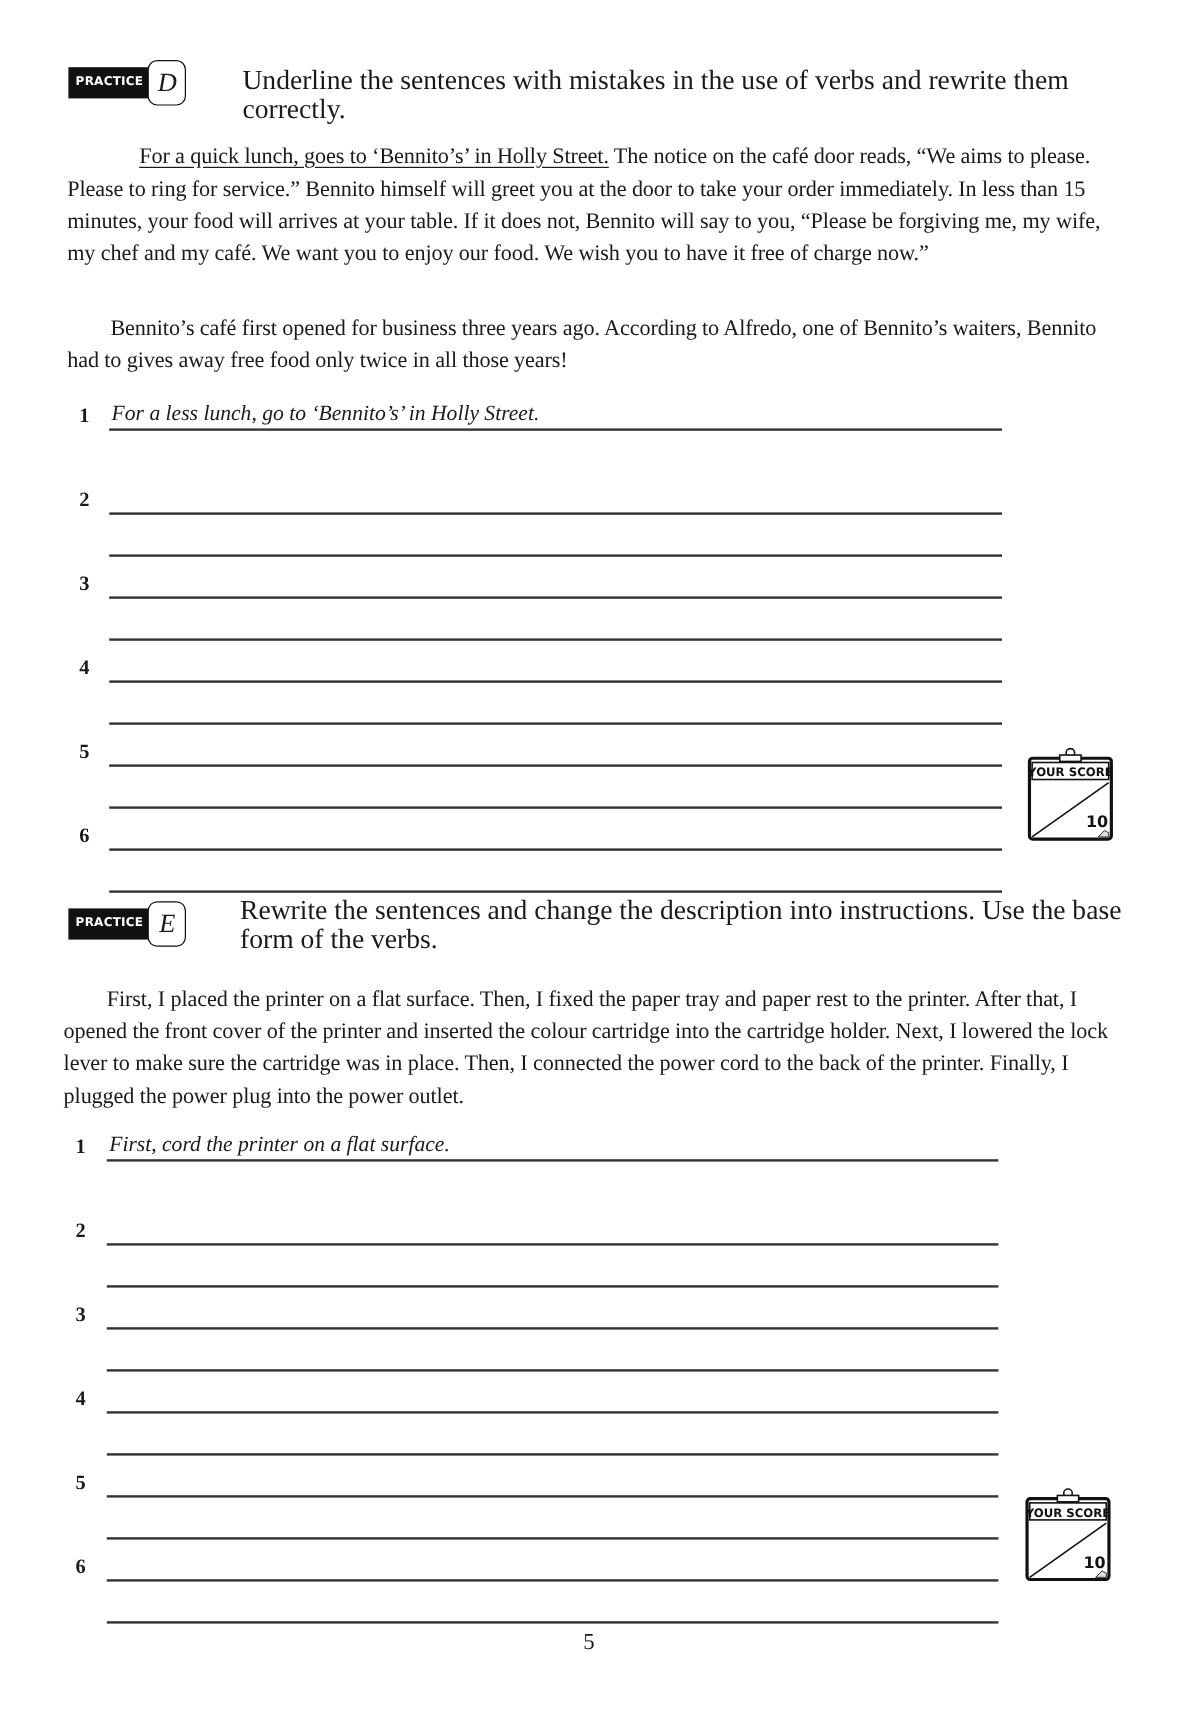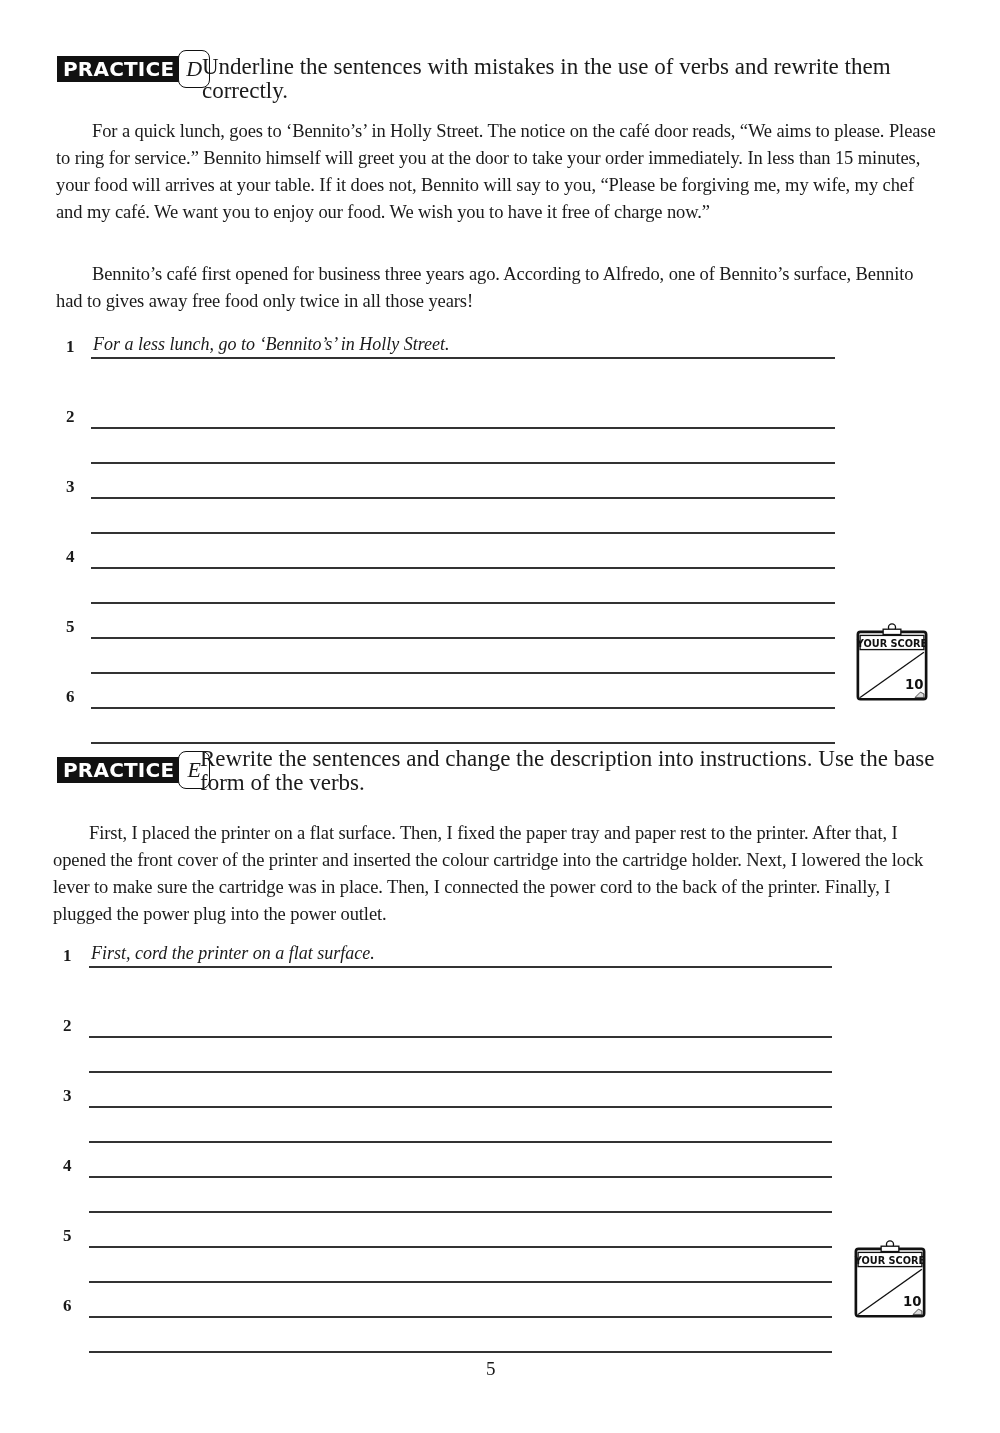--- a/index.html
+++ b/index.html
@@ -1,40 +1,40 @@
 <!DOCTYPE html>
 <html><head>
 <meta charset="utf-8">
 <style>
   html, body { margin:0; padding:0; background:#ffffff; }
   body { width:1000px; height:1433px; position:relative; overflow:hidden; font-family:"DejaVu Serif", serif; color:#1a1a1a; }
   .abs { position:absolute; }
   .badge { display:flex; align-items:center; }
-  .badge-label { background:#111; color:#fff; font-family:"DejaVu Sans", sans-serif; font-weight:bold; font-size:20px; padding:3px 6px; letter-spacing:0.2px; height:20px; line-height:20px; }
+  .badge-label { background:#111; color:#fff; font-family:"DejaVu Sans", sans-serif; font-weight:bold; font-size:10px; padding:3px 6px; letter-spacing:0.2px; height:20px; line-height:20px; }
   .badge-letter { border:1.6px solid #111; border-radius:8px; width:30px; height:36px; display:flex; align-items:center; justify-content:center; font-style:italic; font-size:22px; background:#fff; margin-left:-2px; font-family:"Liberation Serif", serif; }
   .instr { font-family:"Liberation Serif", serif; font-size:23px; line-height:24px; color:#1a1a1a; }
   .para { font-family:"Liberation Serif", serif; font-size:18.5px; line-height:27px; color:#1a1a1a; text-indent:36px; letter-spacing:-0.1px; }
-  .ul { text-underline-offset:3px; }
+  .ul { text-decoration:underline; text-underline-offset:3px;margin-left:24px; }
   .num { font-family:"Liberation Serif", serif; font-weight:bold; font-size:17px; }
   .line { height:1.5px; background:#333; }
   .answer-text { font-family:"Liberation Serif", serif; font-style:italic; font-size:18px; }
   .score { width:80px; height:78px; }
   .pagenum { font-family:"Liberation Serif", serif; font-size:19px; }
 </style>
 </head>
 <body>
 
 <div class="abs badge" style="left:57px;top:50px;">
   <span class="badge-label">PRACTICE</span>
   <span class="badge-letter">D</span>
 </div>
 <div class="abs instr" style="left:202px;top:55px;width:740px;">Underline the sentences with mistakes in the use of verbs and rewrite them correctly.</div>
 
 <div class="abs para" style="left:56px;top:118px;width:880px;"><span class="ul">For a quick lunch, goes to ‘Bennito’s’ in Holly Street.</span><span> The notice on the café door reads, “We aims to please. Please to ring for service.” Bennito himself will greet you at the door to take your order immediately. In less than 15 minutes, your food will arrives at your table. If it does not, Bennito will say to you, “Please be forgiving me, my wife, my chef and my café. We want you to enjoy our food. We wish you to have it free of charge now.”</span></div>
-<div class="abs para" style="left:56px;top:261px;width:880px;">Bennito’s café first opened for business three years ago. According to Alfredo, one of Bennito’s surface, Bennito had to gives away free food only twice in all those years!</div>
+<div class="abs para" style="left:56px;top:261px;width:880px;">Bennito’s café first opened for business three years ago. According to Alfredo, one of Bennito’s waiters, Bennito had to gives away free food only twice in all those years!</div>
 
 <div id="answers-d">
     <div class="abs num" style="left: 66px; top: 337px;">1</div>
     <div class="abs answer-text" style="left: 93px; top: 334px; width: 744px;">For a less lunch, go to ‘Bennito’s’ in Holly Street.</div>
     <div class="abs line" style="left: 91px; top: 357px; width: 744px;"></div>
     <div class="abs num" style="left: 66px; top: 407px;">2</div>
     <div class="abs answer-text" style="left: 93px; top: 404px; width: 744px;"></div>
     <div class="abs line" style="left: 91px; top: 427px; width: 744px;"></div>
     <div class="abs line" style="left: 91px; top: 462px; width: 744px;"></div>
     <div class="abs num" style="left: 66px; top: 477px;">3</div>

